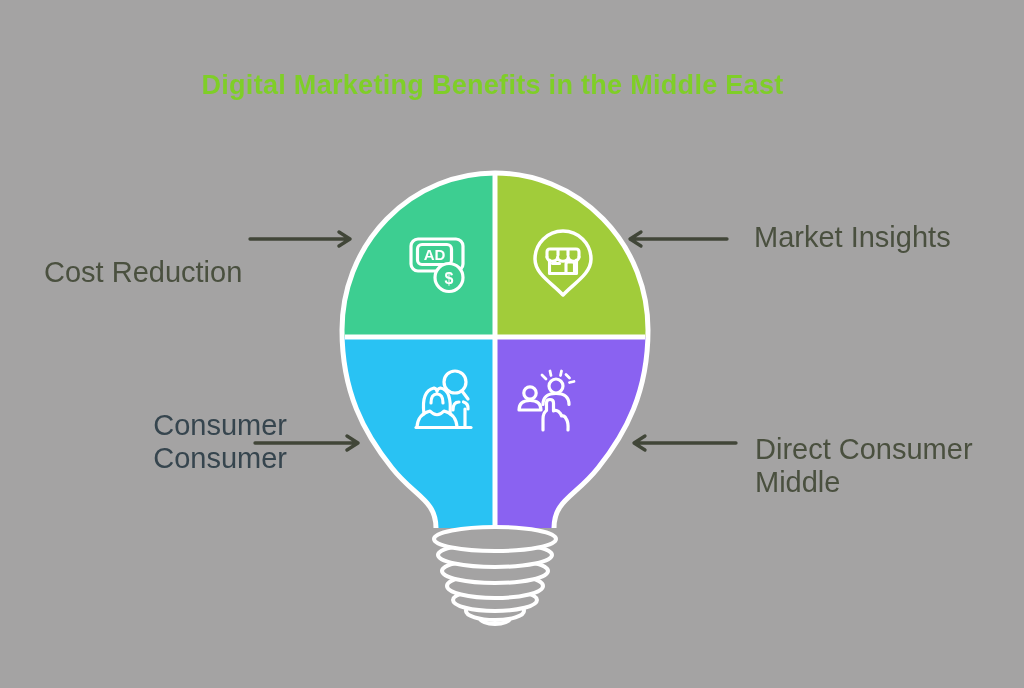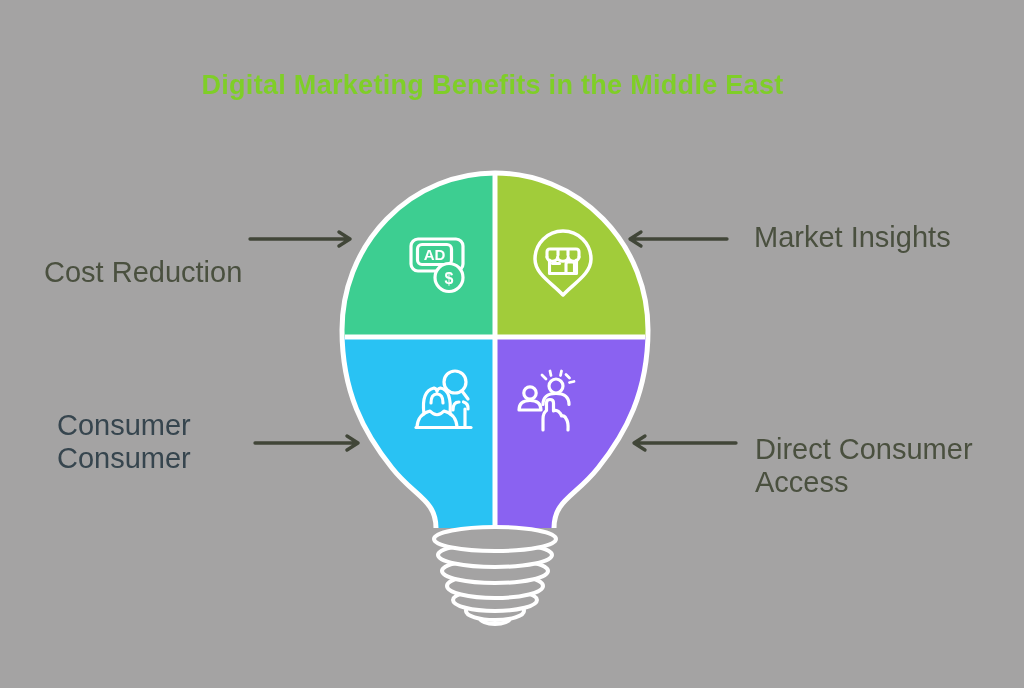--- a/index.html
+++ b/index.html
@@ -9,21 +9,21 @@
   .title{
     position:absolute;top:70px;left:0;width:985px;text-align:center;
     font-size:27px;font-weight:bold;color:#7FCE28;letter-spacing:.3px;
   }
   .label{
     position:absolute;font-size:29px;line-height:33px;color:#4A503F;
     white-space:nowrap;
   }
   .label.cost{top:216px;left:44px;margin-top:40px;}
   .label.market{top:221px;left:754px;}
-  .label.consumer{top:409px;left:57px;width:230px;text-align:left;color:#36454E;}
+  .label.consumer{top:409px;left:57px;width:230px;text-align:right;color:#36454E;}
   .label.direct{top:409px;left:755px;margin-top:24px;}
   svg text{font-family:"Liberation Sans",sans-serif;}
 </style>
 </head>
 <body>
 
 <div class="stage">
 
   <svg class="art" width="1024" height="688" viewBox="0 0 1024 688">
     <defs>
@@ -118,16 +118,16 @@
 
   <div class="label market">Market Insights</div>
 
   <div class="label consumer">
     <div>Consumer</div>
     <div>Consumer</div>
   </div>
 
   <div class="label direct">
     <div>Direct Consumer</div>
-    <div>Access</div>
+    <div>Middle</div>
   </div>
 
 </div>
 
 </body></html>

